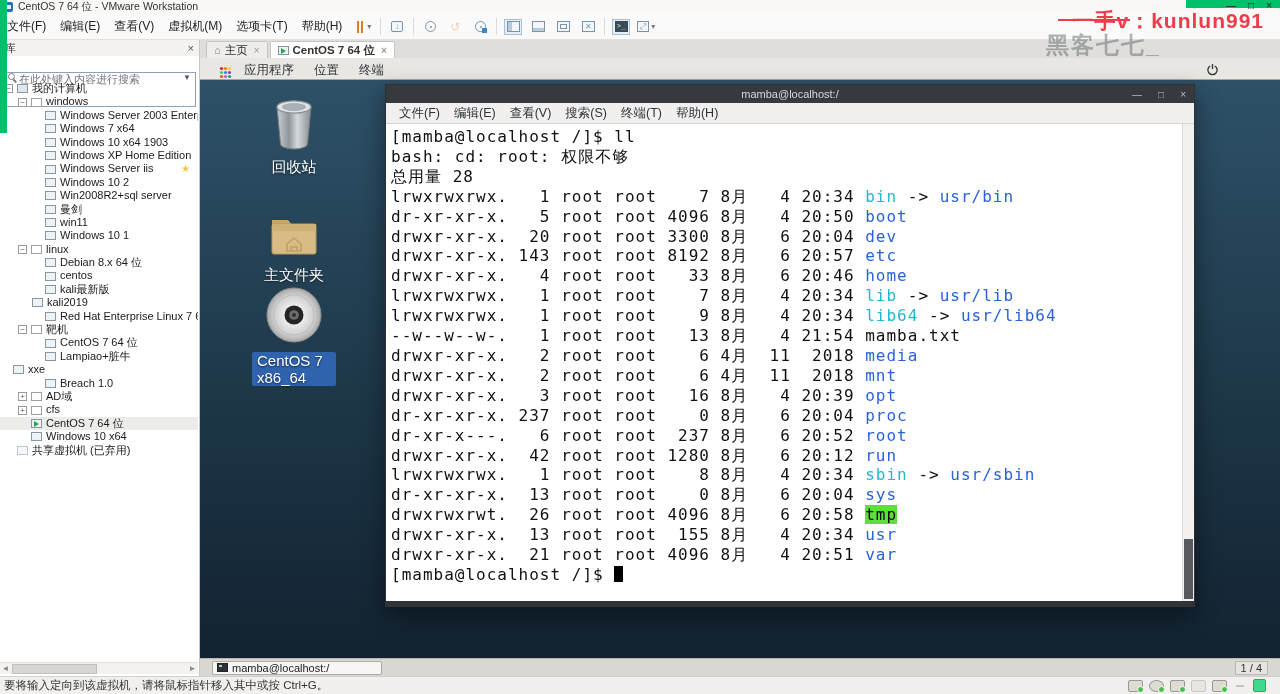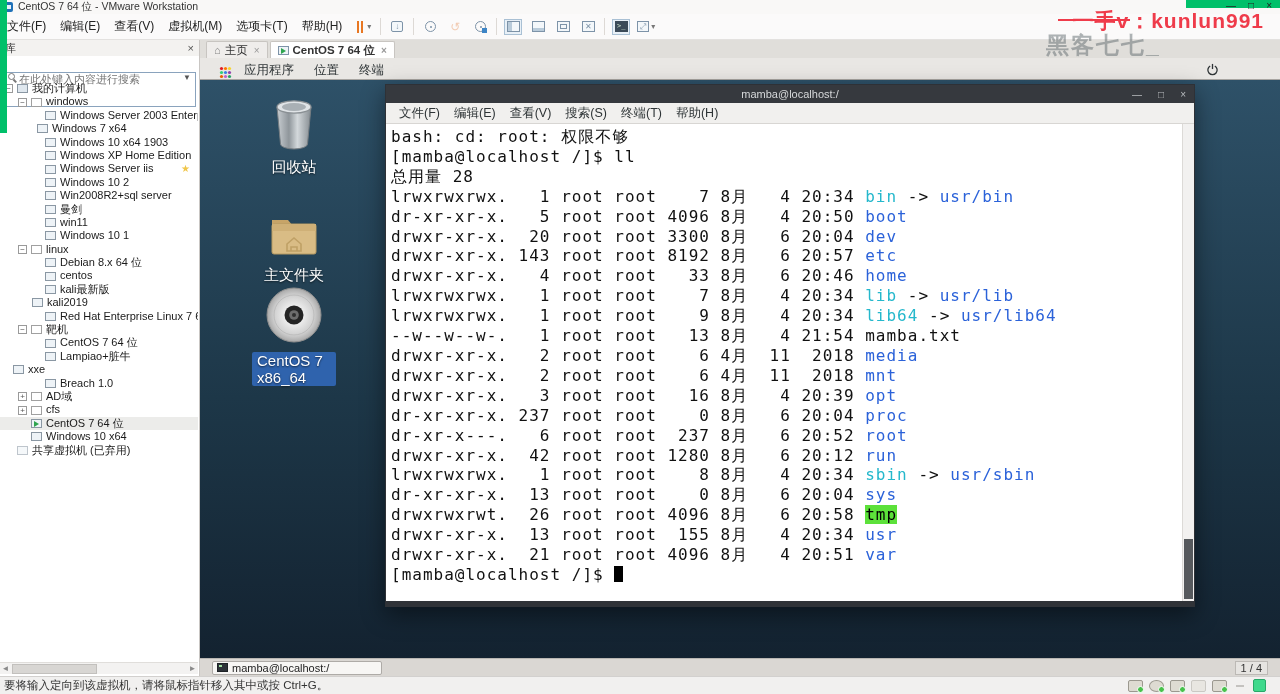--- a/index.html
+++ b/index.html
@@ -214,21 +214,21 @@
         <div class="trow" style="padding-left: 18px;">
           <span class="exp">−</span>
           <span class="tico group"></span>
           <span class="tlabel">windows</span>
         </div>
         <div class="trow" style="padding-left: 32px;">
           <span class="exp-sp"></span>
           <span class="tico vm"></span>
           <span class="tlabel">Windows Server 2003 Enterprise Edit</span>
         </div>
-        <div class="trow" style="padding-left: 24px; text-align: right;">
+        <div class="trow" style="padding-left: 32px; text-align: right;">
           <span class="exp-sp"></span>
           <span class="tico vm"></span>
           <span class="tlabel">Windows 7 x64</span>
         </div>
         <div class="trow" style="padding-left: 32px;">
           <span class="exp-sp"></span>
           <span class="tico vm"></span>
           <span class="tlabel">Windows 10 x64 1903</span>
         </div>
         <div class="trow" style="padding-left: 32px;">
@@ -480,22 +480,22 @@
                 <span class="mi">文件(F)</span>
                 <span class="mi">编辑(E)</span>
                 <span class="mi">查看(V)</span>
                 <span class="mi">搜索(S)</span>
                 <span class="mi">终端(T)</span>
                 <span class="mi">帮助(H)</span>
               </div>
           </div>
           <div class="t-body">
             <div id="term-lines">
+                <div class="tl"><span>[mamba@localhost /]$ </span><span>ll</span></div>
                 <div class="tl"><span>bash: cd: root: 权限不够</span></div>
-                <div class="tl"><span>[mamba@localhost /]$ </span><span>ll</span></div>
                 <div class="tl"><span>总用量 28</span></div>
                 <div class="tl"><span>lrwxrwxrwx.   1 root root    7 8月   4 20:34 </span><span class="c-sym">bin</span><span> -&gt; </span><span class="c-dir">usr/bin</span></div>
                 <div class="tl"><span>dr-xr-xr-x.   5 root root 4096 8月   4 20:50 </span><span class="c-dir">boot</span></div>
                 <div class="tl"><span>drwxr-xr-x.  20 root root 3300 8月   6 20:04 </span><span class="c-dir">dev</span></div>
                 <div class="tl"><span>drwxr-xr-x. 143 root root 8192 8月   6 20:57 </span><span class="c-dir">etc</span></div>
                 <div class="tl"><span>drwxr-xr-x.   4 root root   33 8月   6 20:46 </span><span class="c-dir">home</span></div>
                 <div class="tl"><span>lrwxrwxrwx.   1 root root    7 8月   4 20:34 </span><span class="c-sym">lib</span><span> -&gt; </span><span class="c-dir">usr/lib</span></div>
                 <div class="tl"><span>lrwxrwxrwx.   1 root root    9 8月   4 20:34 </span><span class="c-sym">lib64</span><span> -&gt; </span><span class="c-dir">usr/lib64</span></div>
                 <div class="tl"><span>--w--w--w-.   1 root root   13 8月   4 21:54 </span><span class="c-file">mamba.txt</span></div>
                 <div class="tl"><span>drwxr-xr-x.   2 root root    6 4月  11  2018 </span><span class="c-dir">media</span></div>

